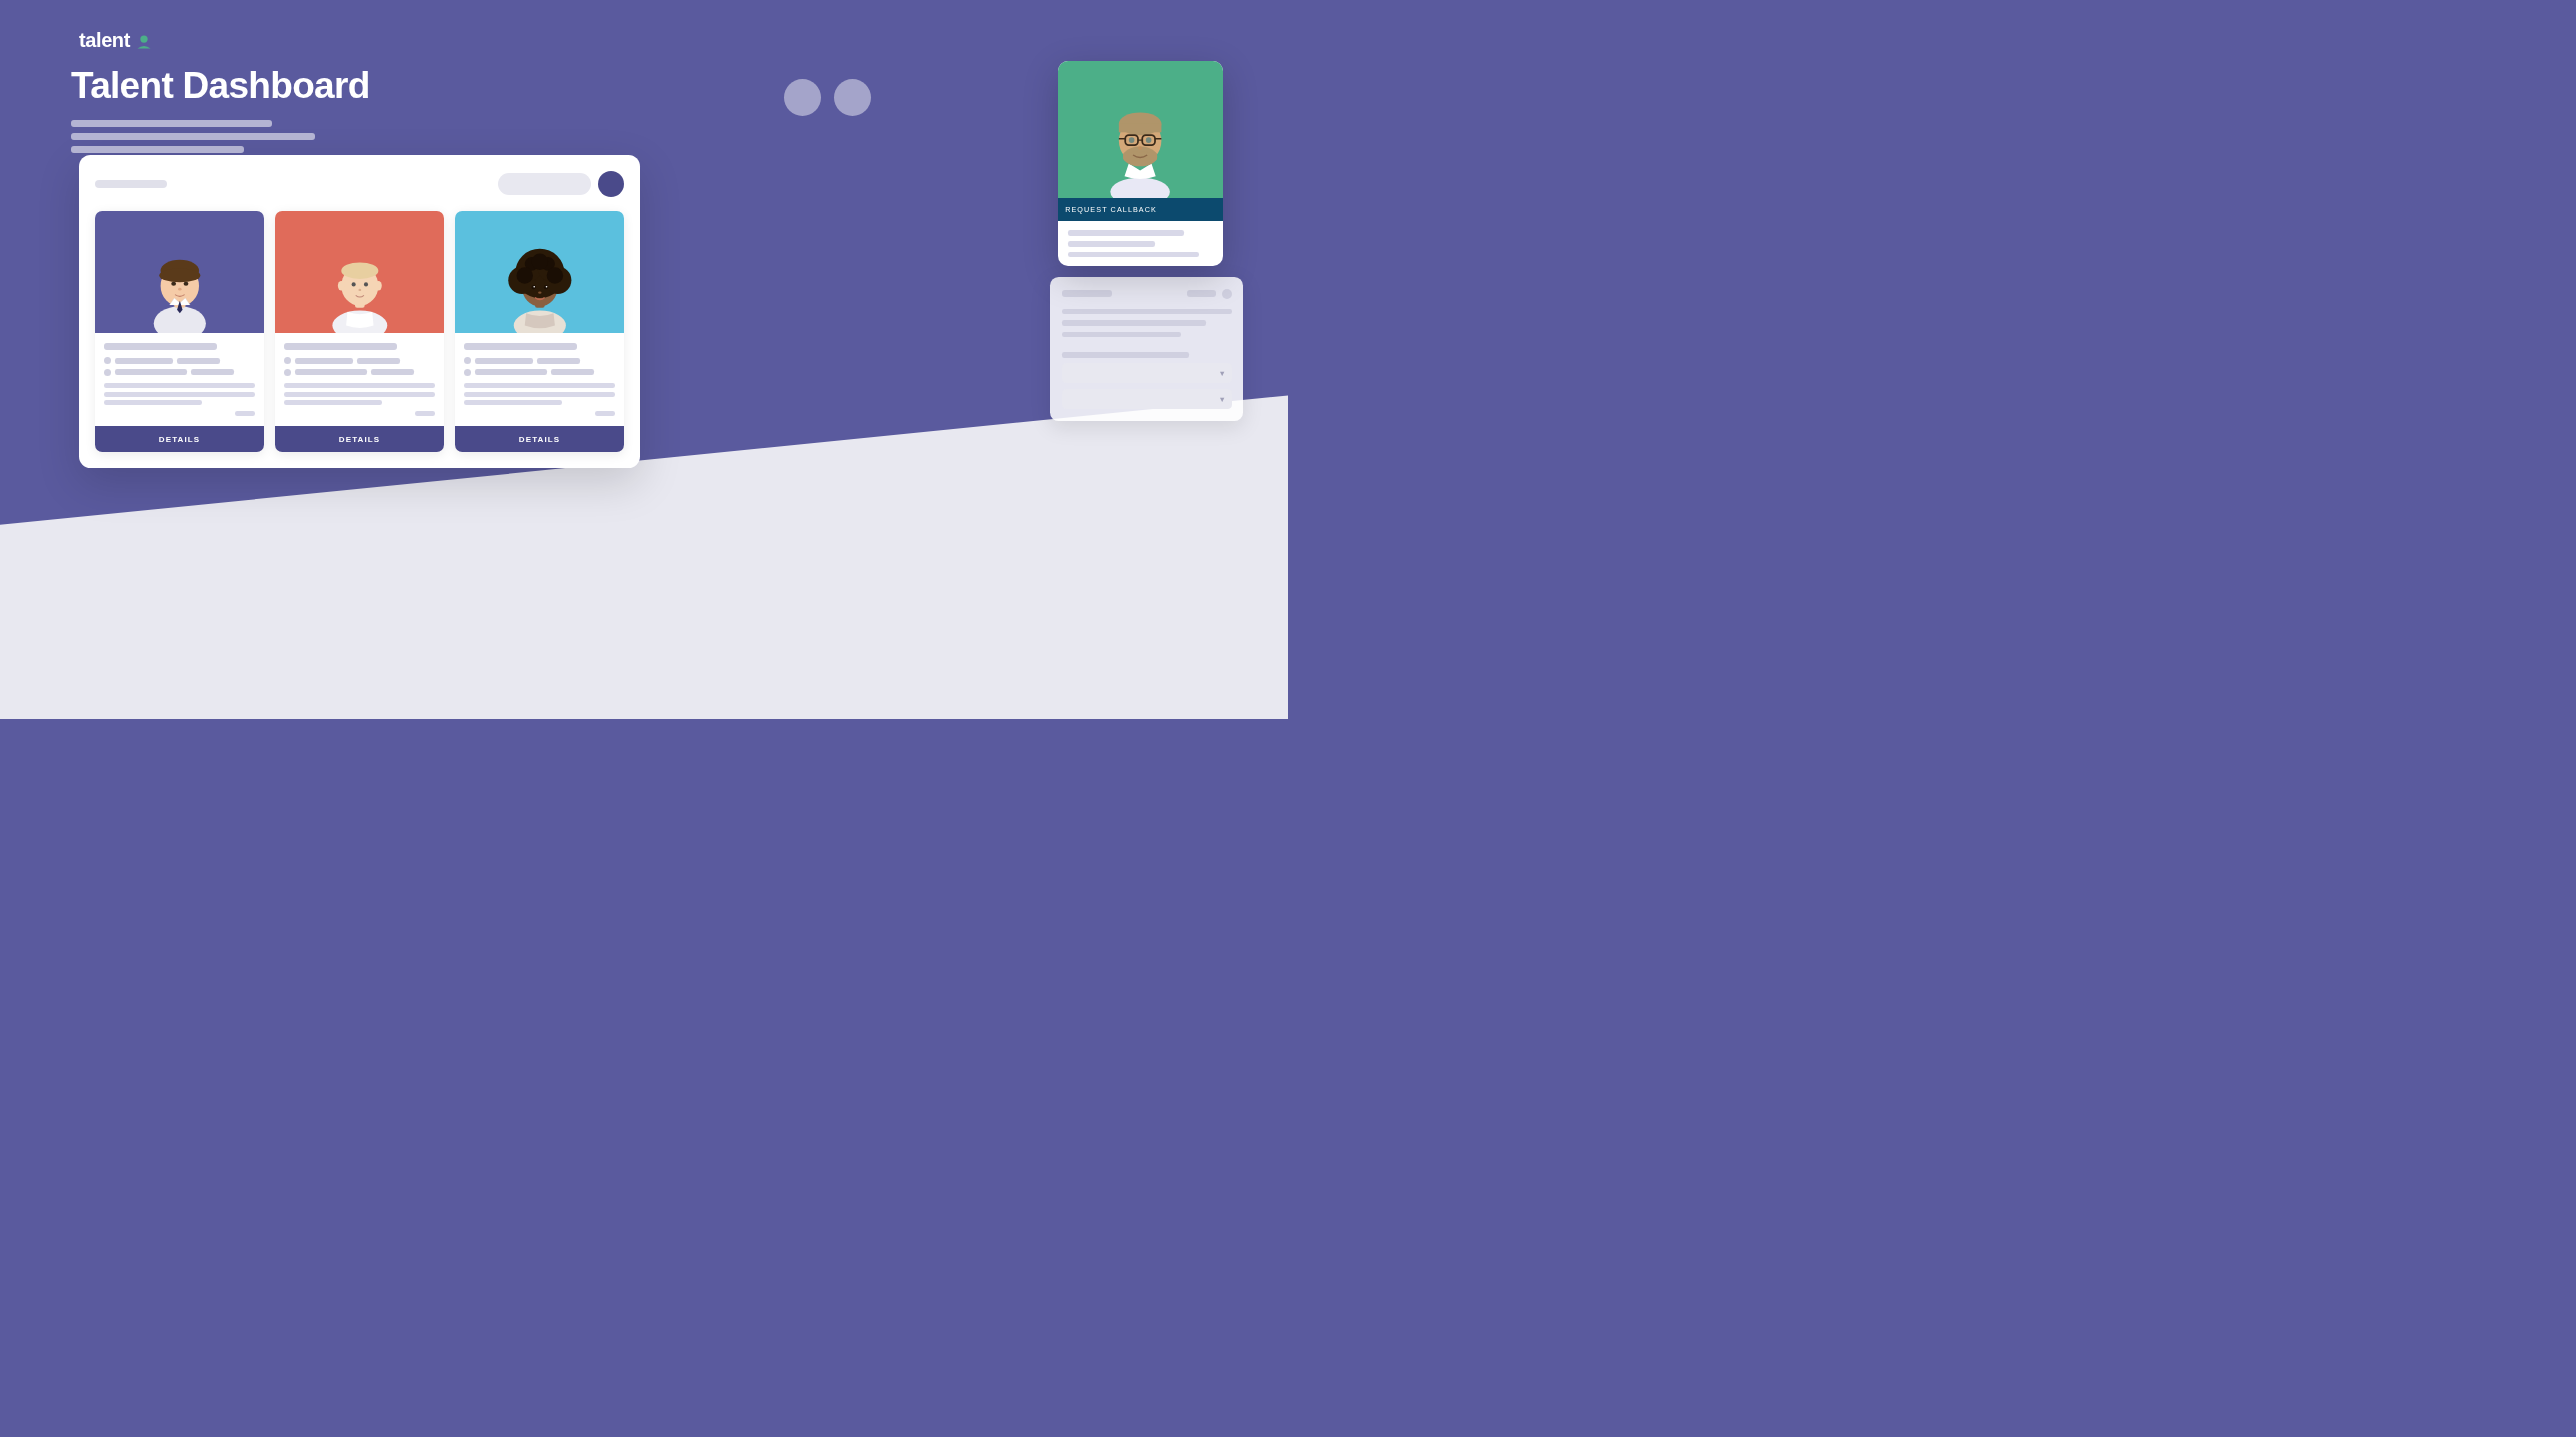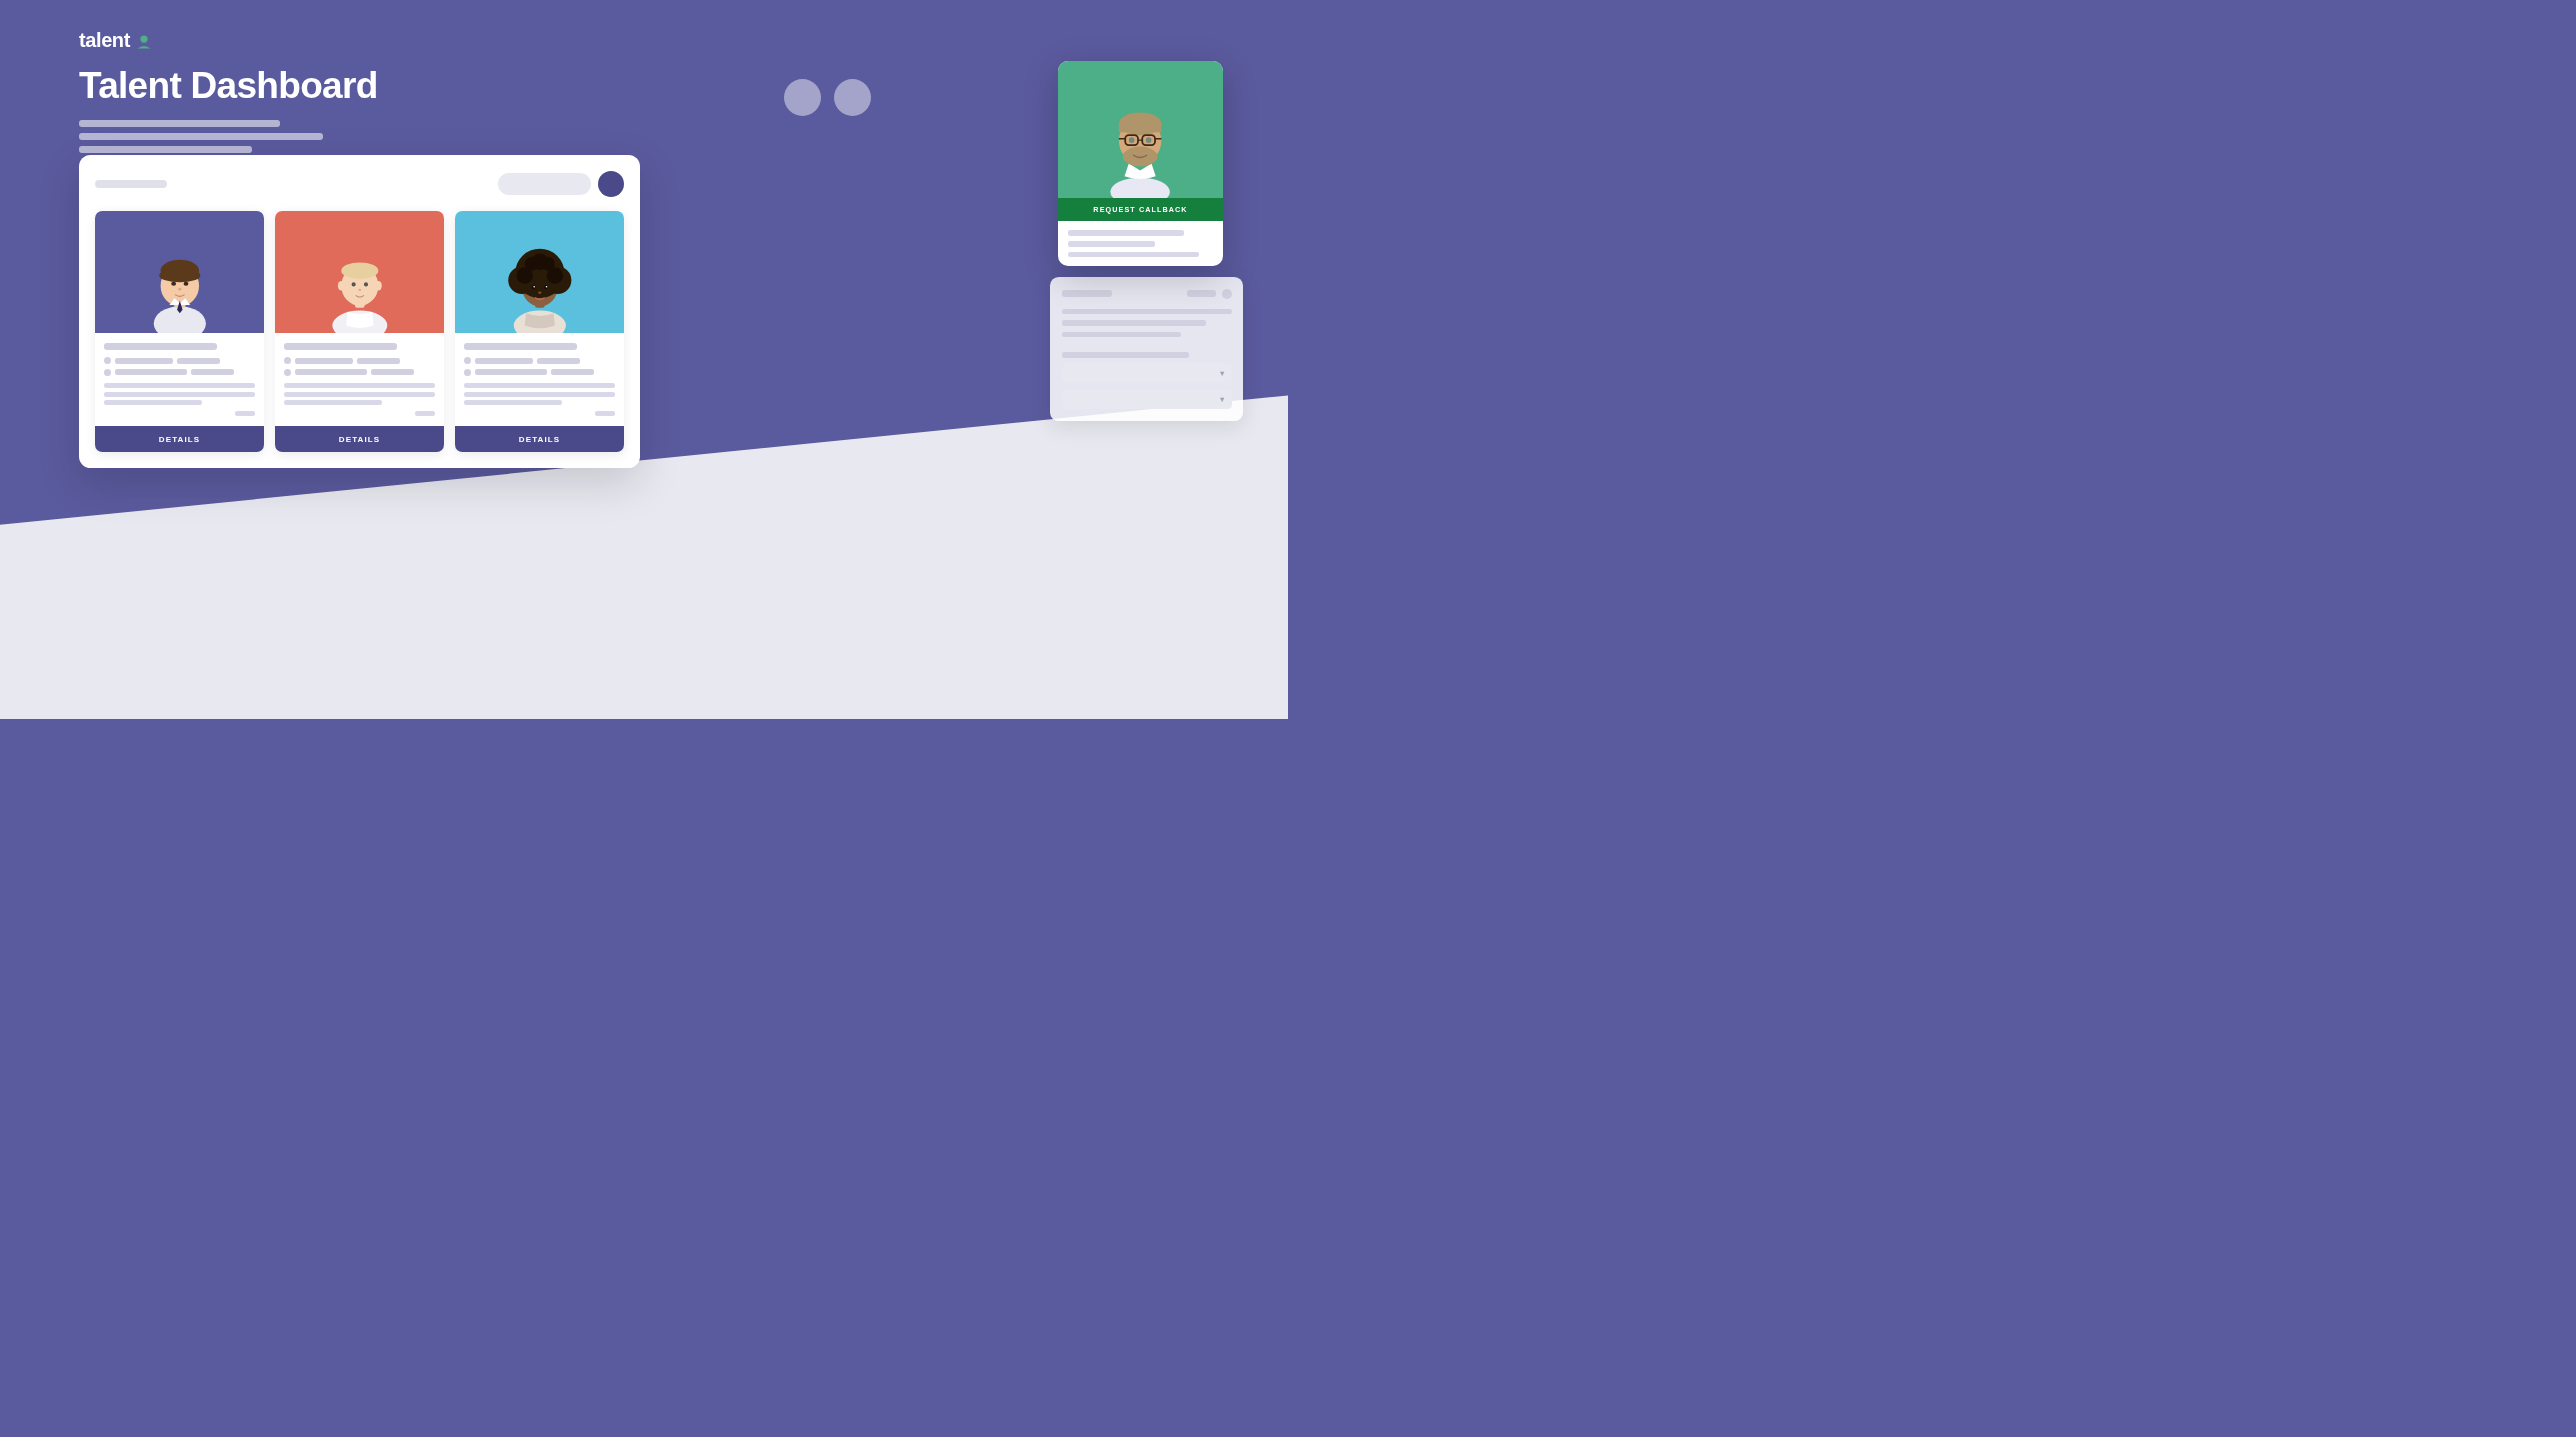--- a/index.html
+++ b/index.html
@@ -51,21 +51,21 @@
       color: white;
       font-size: 20px;
       font-weight: 700;
       letter-spacing: -0.4px;
     }
 
     
     .heading-area {
       position: absolute;
       top: 65px;
-      left: 79px;
+      left: 71px;
       z-index: 10;
     }
 
     .main-title {
       color: white;
       font-size: 37px;
       font-weight: 900;
       letter-spacing: -0.7px;
       margin-bottom: 13px;
     }
@@ -288,26 +288,26 @@
     }
 
     .profile-photo-svg {
       width: 85%;
       height: 88%;
       position: absolute;
       bottom: 0;
     }
 
     .profile-btn {
-      background: #15803d;
+      background: #0c4a6e;
       color: white;
-      text-align: center;
+      text-align: left;
       padding: 7.2px;
       font-size: 7.2px;
-      font-weight: 700;
+      font-weight: 400;
       letter-spacing: 1.1px;
       text-transform: uppercase;
       cursor: pointer;
     }
 
     .profile-info {
       padding: 8.6px 10px;
       display: flex;
       flex-direction: column;
       gap: 5px;

